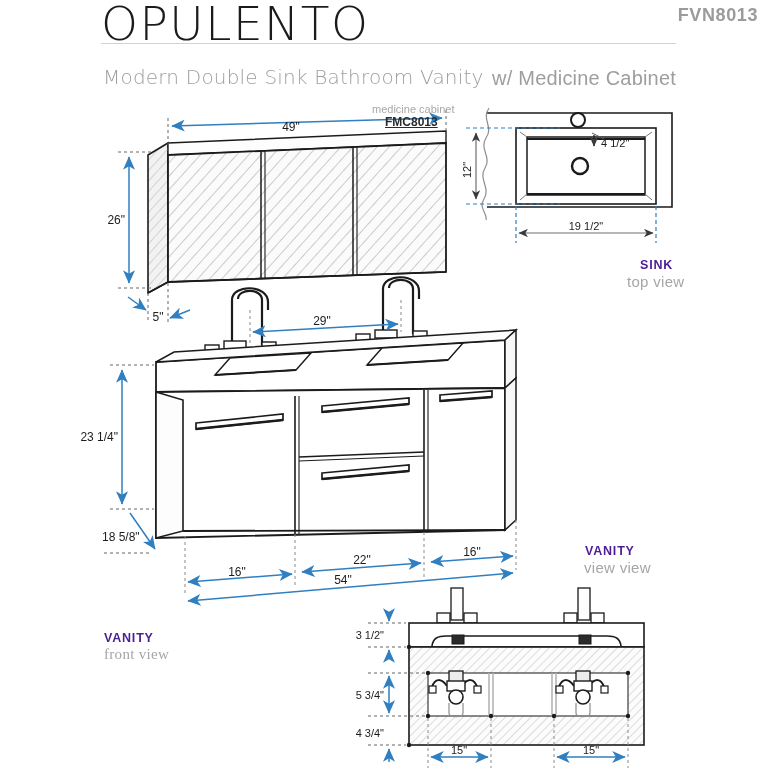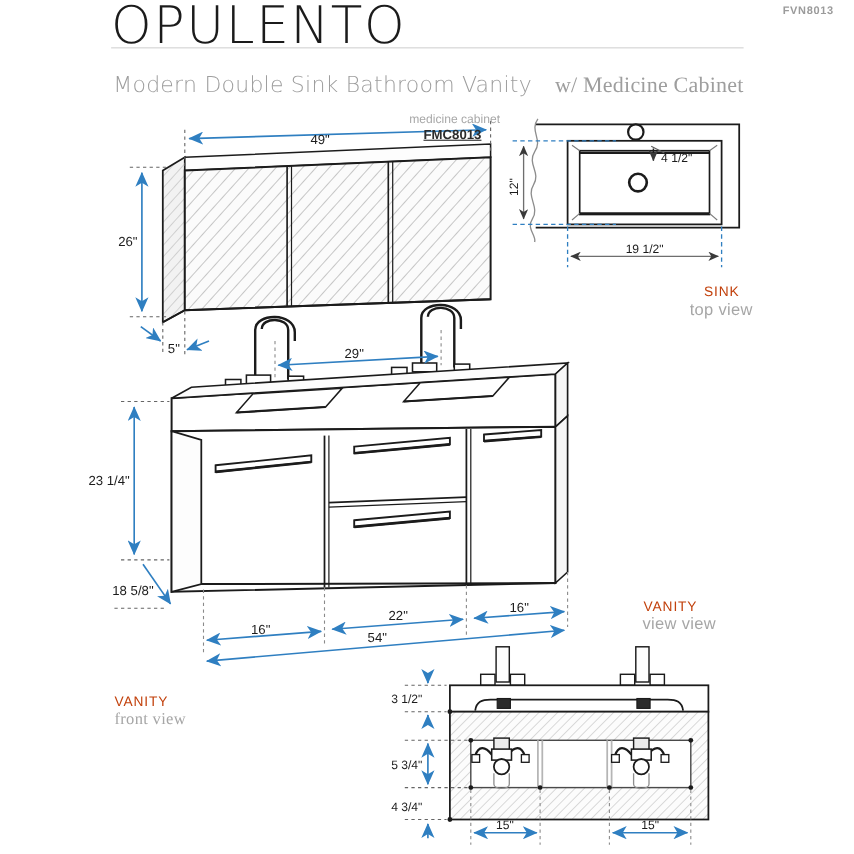--- a/index.html
+++ b/index.html
@@ -6,30 +6,30 @@
   body{width:776px;height:776px;overflow:hidden;
        font-family:"Liberation Sans","DejaVu Sans",sans-serif;
        -webkit-font-smoothing:antialiased;}
   #sheet{position:relative;width:776px;height:772px;background:#fff;text-align:center;}
   svg{display:block;}
 
   
   #header{position:absolute;left:0;top:0;width:776px;height:95px;}
   .ttl{position:absolute;left:101px;top:-4px;font-size:47px;letter-spacing:1.5px;
        color:#1b1b1b;font-weight:300;font-family:"DejaVu Sans",sans-serif;}
-  .sku{position:absolute;right:18px;top:5px;font-size:10px;font-weight:bold;
+  .sku{position:absolute;right:18px;top:5px;font-size:18px;font-weight:bold;
        color:#9b9b9b;letter-spacing:.6px;}
   .hrule{position:absolute;left:101px;top:43px;width:575px;height:1px;background:#d2d2d2;}
   .sub1{position:absolute;left:103px;top:45px;font-size:20px;color:#9e9e9e;
         font-weight:300;letter-spacing:.2px;font-family:"DejaVu Sans",sans-serif;margin-top:20px;}
   .sub2{position:absolute;right:100px;top:67px;font-size:20px;color:#9e9e9e;
-        font-weight:300;letter-spacing:.2px;font-family:Liberation Serif, serif;}
+        font-weight:300;letter-spacing:.2px;font-family:Liberation Sans, sans-serif;}
 
   
-  .vlabel{position:absolute;font-size:12.5px;font-weight:normal;color:#c2410c;
+  .vlabel{position:absolute;font-size:12.5px;font-weight:bold;color:#4c1d95;
           letter-spacing:.8px;}
   .vsub{position:absolute;font-size:15px;color:#a6a6a6;letter-spacing:.3px;}
   .partlbl{position:absolute;font-size:11px;color:#a8a8a8;}
   .partsku{position:absolute;font-size:12px;font-weight:bold;color:#2b2b2b;text-decoration:underline;}
 
   
   .dim{font-family:"Liberation Sans","DejaVu Sans",sans-serif;font-size:12px;
        fill:#1c1c1c;}
   .dimsm{font-family:"Liberation Sans","DejaVu Sans",sans-serif;font-size:11px;
          fill:#1c1c1c;}

